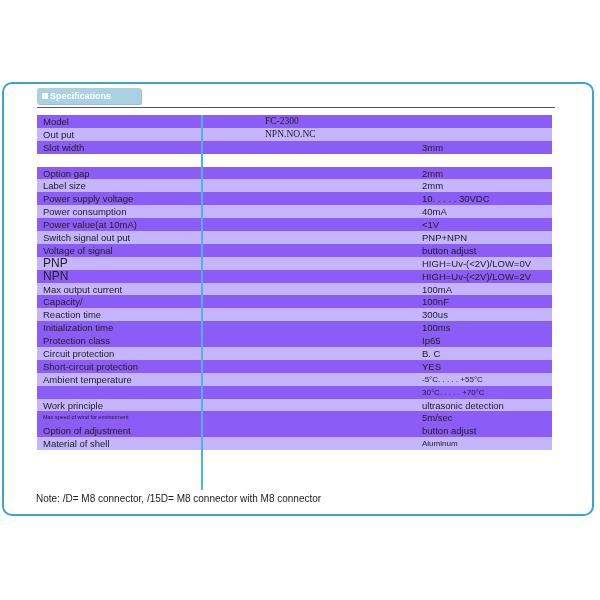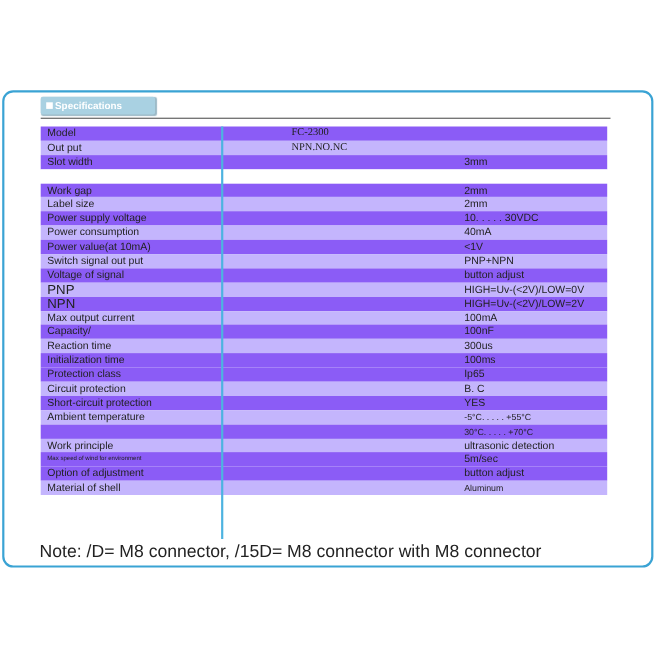--- a/index.html
+++ b/index.html
@@ -22,21 +22,21 @@
     .row.light { background: #c4b5fd; }
     .row.white { background: #ffffff; }
     .row .label { position: absolute; left: 6px; top: 0; }
     .row .label.small { font-size: 5.5px; }
     .row .label.big { font-size: 12px; }
     .row .c1 { position: absolute; left: 228px; top: 0; font-family: Liberation Serif, serif; }
     .row .c2 { position: absolute; left: 373px; top: 0; margin-top: 17px; }
     .row .val { position: absolute; left: 352px; top: 0; margin-left: 33px; }
     .row .val.small { font-size: 8px; }
     .divider { position: absolute; left: 164px; top: 0; width: 2px; height: 375px; background: #4db3e0; }
-    .note { position: absolute; left: 36px; top: 493px; font-size: 16px; color: #222; white-space: nowrap; }
+    .note { position: absolute; left: 36px; top: 493px; font-size: 10px; color: #222; white-space: nowrap; }
   </style>
 </head>
 <body>
 
 <div class="panel"></div>
 
 <div class="spec-tab">
   <span class="sq"></span><span>Specifications</span>
 </div>
 <div class="rule"></div>
@@ -54,21 +54,21 @@
   </div>
   <div class="row blue">
       <span class="label">Slot width</span>
       <span class="val">3mm</span>
     </div>
   <div class="row white">
       <span class="label"></span>
       <span class="val"></span>
     </div>
   <div class="row blue">
-      <span class="label">Work gap</span>
+      <span class="label">Option gap</span>
       <span class="val">2mm</span>
     </div>
   <div class="row light">
       <span class="label">Label size</span>
       <span class="val">2mm</span>
     </div>
   <div class="row blue">
       <span class="label">Power supply voltage</span>
       <span class="val">10. . . . . 30VDC</span>
     </div>

